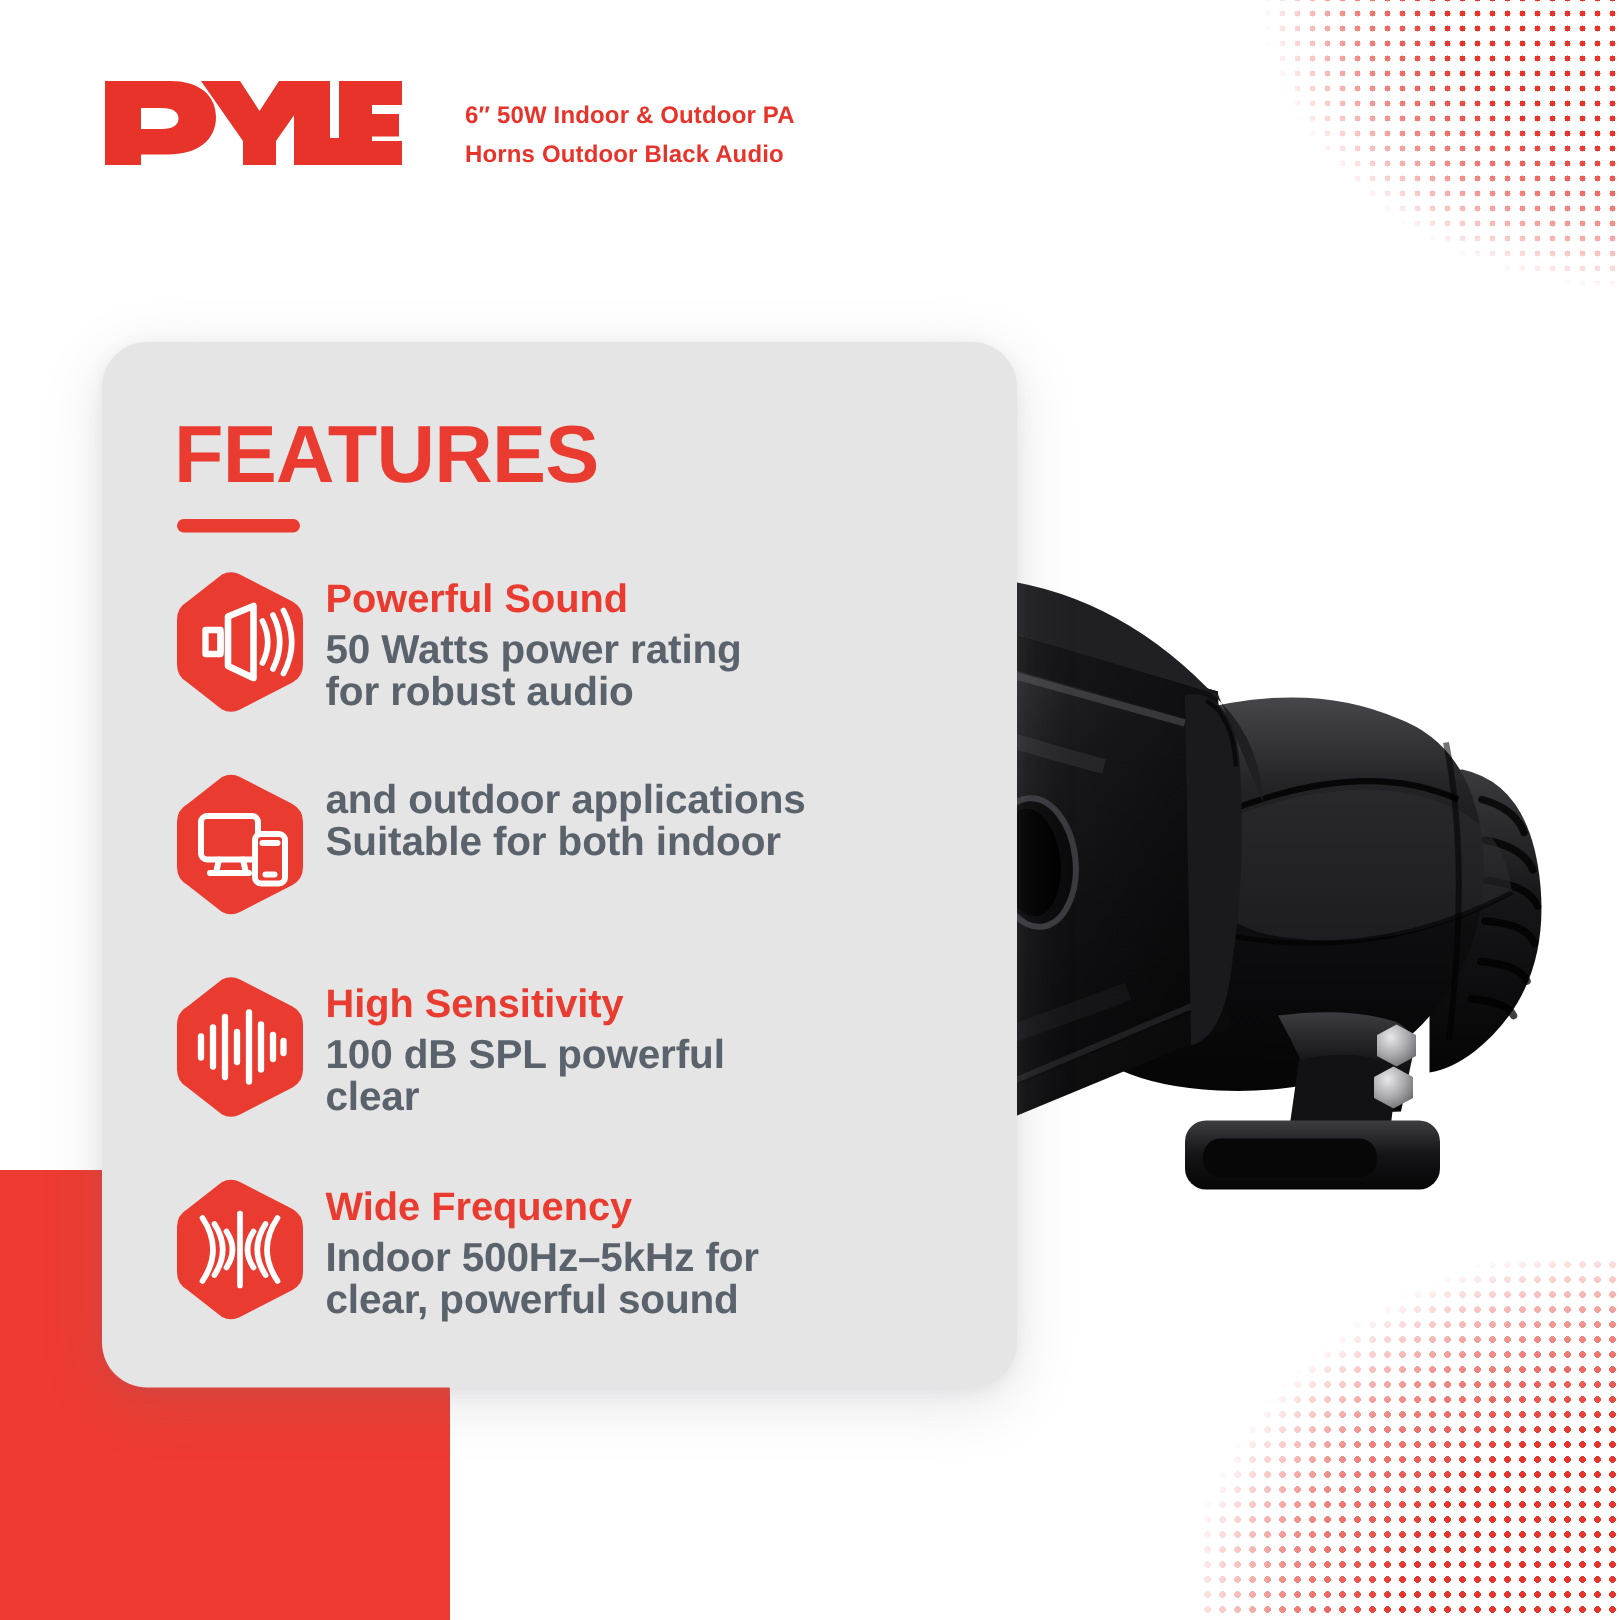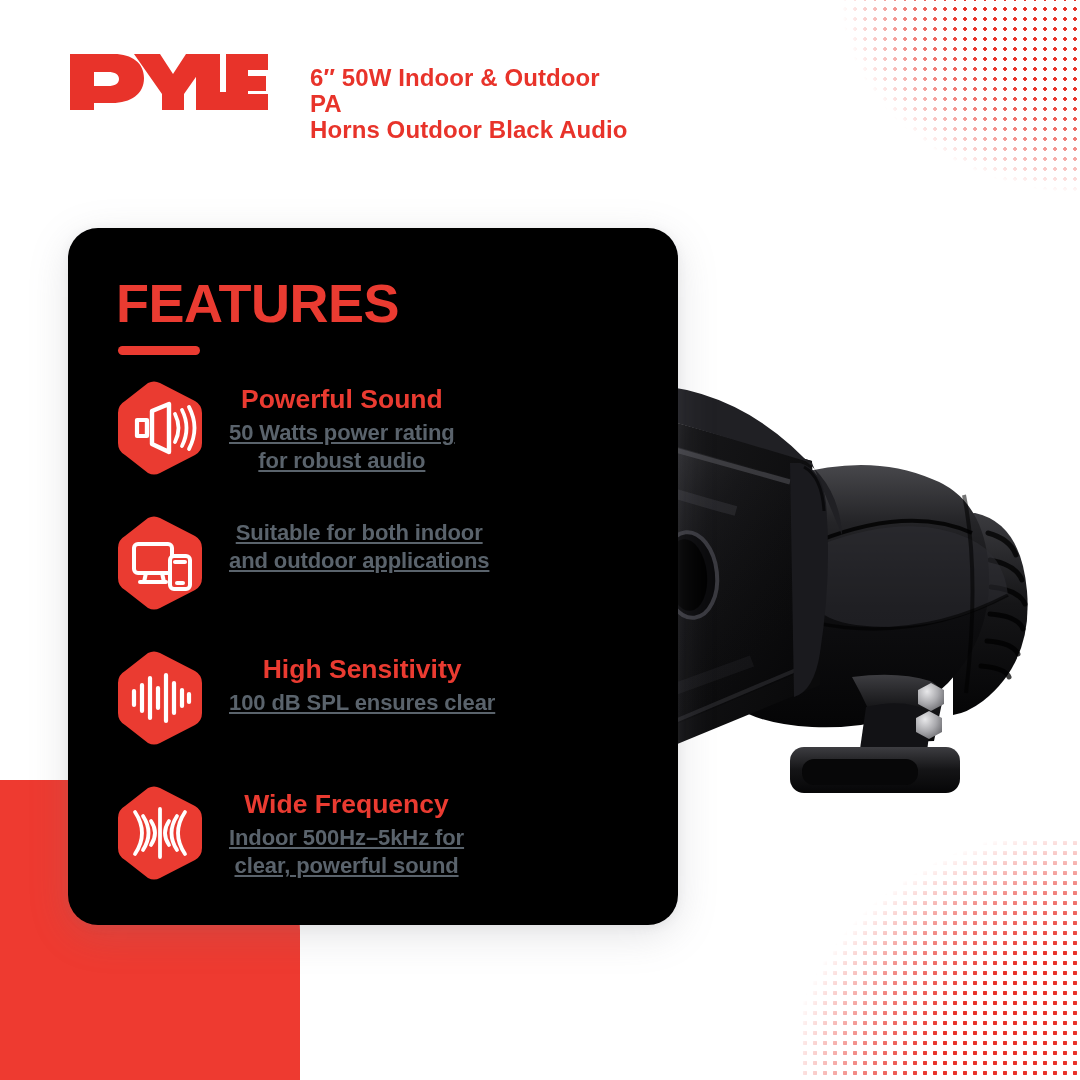--- a/index.html
+++ b/index.html
@@ -37,49 +37,49 @@
   }
   #red-blob:after{
     content:"";position:absolute;left:0;bottom:0;
     width:300px;height:300px;background:#ee3a30;border-radius:0 0 0 0;
   }
 
   
   #header{position:absolute;left:68px;top:52px;display:flex;align-items:flex-start;gap:42px;}
   #pyle-logo{display:block;}
   #product-title{
-    color:#e8332a;font-size:24px;font-weight:700;line-height:26px;
+    color:#e8332a;font-size:16px;font-weight:700;line-height:26px;
     letter-spacing:.1px;padding-top:13px;max-width:320px;
   }
   #product-title span{display:block;}
 
   
   #feature-card{
     position:absolute;left:68px;top:228px;width:610px;height:697px;
-    background:#000000;border-radius:30px;
+    background:#e5e5e5;border-radius:30px;
     box-shadow:0 10px 40px rgba(120,120,130,.20), 0 2px 10px rgba(120,120,130,.10);
   }
   #features-heading{
     position:absolute;left:48px;top:48px;
     color:#ea3b31;font-size:54px;font-weight:800;letter-spacing:-.5px;line-height:1;
   }
   #heading-rule{
     position:absolute;left:50px;top:118px;width:82px;height:9px;
     background:#ea3b31;border-radius:5px;
   }
 
   #feature-list{position:absolute;left:44px;top:152px;right:26px;}
-  .feature-row{display:flex;align-items:flex-start;gap:21px;margin-bottom:22px;height:113px;text-align:center;}
+  .feature-row{display:flex;align-items:flex-start;gap:9px;margin-bottom:22px;height:113px;}
   .feature-badge{flex:0 0 auto;width:96px;height:96px;position:relative;}
   .feature-text{padding-top:4px;}
   .feature-title{
     color:#ea3b31;font-size:26.5px;font-weight:700;line-height:1.15;margin-bottom:5px;letter-spacing:0;
   }
   .feature-desc{
-    color:#5a636c;font-size:22px;font-weight:600;line-height:28px;letter-spacing:-.1px;max-width:330px;text-decoration:underline;
+    color:#5a636c;font-size:27px;font-weight:600;line-height:28px;letter-spacing:-.1px;max-width:330px;
   }
   .feature-desc span{display:block;}
 
   
   #product-image{position:absolute;left:520px;top:355px;width:560px;height:470px;}
 </style>
 </head>
 <body>
 
 <div class="stage">
@@ -257,22 +257,22 @@
               <path d="M50 58 l2 9"></path>
               <path d="M28 67 h26"></path>
               <rect x="58" y="41" width="20" height="33" rx="4" fill="#ea3b31"></rect>
               <path d="M63 47 h10"></path>
               <path d="M65 68 h6"></path>
             </g>
           </svg>
         </div>
         <div class="feature-text">
           <div class="feature-desc">
+            <span>and outdoor applications</span>
             <span>Suitable for both indoor</span>
-            <span>and outdoor applications</span>
           </div>
         </div>
       </div>
 
       <div class="feature-row">
         <div class="feature-badge">
           <svg width="96" height="96" viewBox="0 0 96 96">
             <path d="M48 3 L83 21 q7 4 7 12 v30 q0 8 -7 12 L48 93 q-6 3 -12 0 L13 75 q-7 -4 -7 -12 V33 q0 -8 7 -12 L36 3 q6 -3 12 0 z" fill="#ea3b31"></path>
             <g stroke="#fff" stroke-width="4.2" stroke-linecap="round">
               <path d="M22 41 v14"></path>
@@ -282,21 +282,21 @@
               <path d="M54 25 v46"></path>
               <path d="M62 33 v30"></path>
               <path d="M70 40 v16"></path>
               <path d="M77 44 v8"></path>
             </g>
           </svg>
         </div>
         <div class="feature-text">
           <div class="feature-title">High Sensitivity</div>
           <div class="feature-desc">
-            <span>100 dB SPL ensures clear</span>
+            <span>100 dB SPL powerful clear</span>
           </div>
         </div>
       </div>
 
       <div class="feature-row">
         <div class="feature-badge">
           <svg width="96" height="96" viewBox="0 0 96 96">
             <path d="M48 3 L83 21 q7 4 7 12 v30 q0 8 -7 12 L48 93 q-6 3 -12 0 L13 75 q-7 -4 -7 -12 V33 q0 -8 7 -12 L36 3 q6 -3 12 0 z" fill="#ea3b31"></path>
             <g fill="none" stroke="#fff" stroke-width="3.8" stroke-linecap="round">
               <path d="M48 24 v48"></path>

